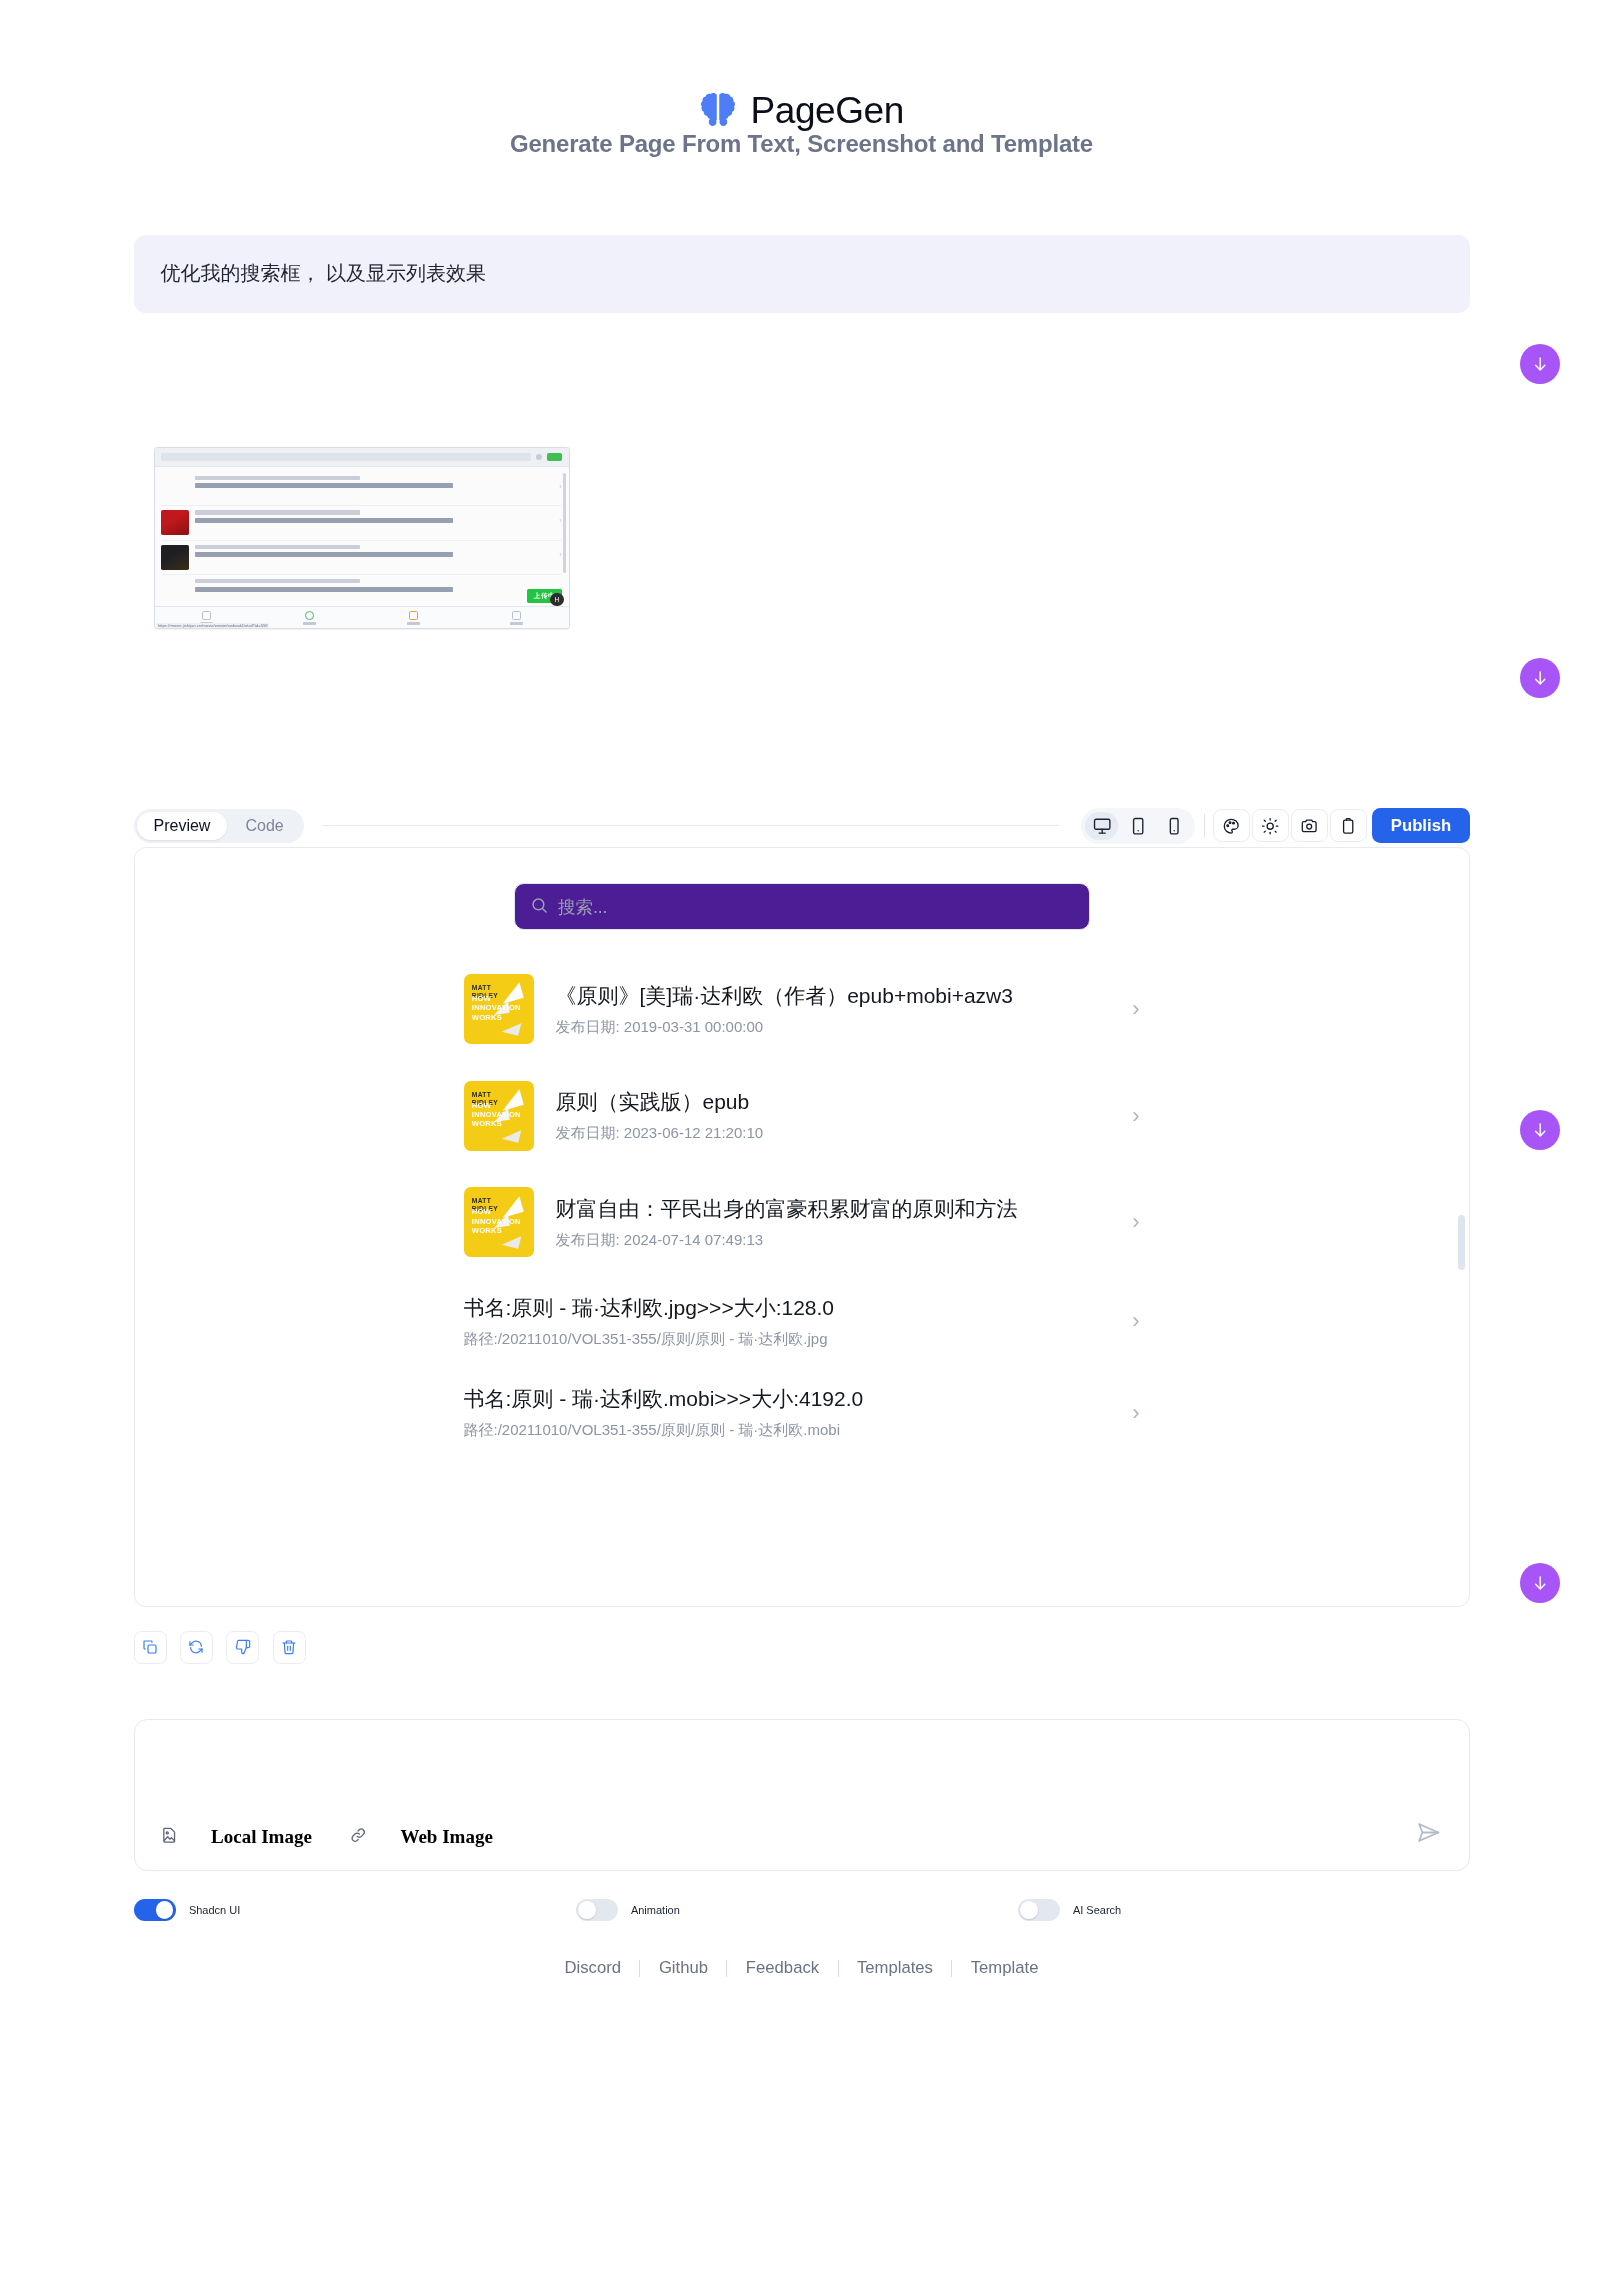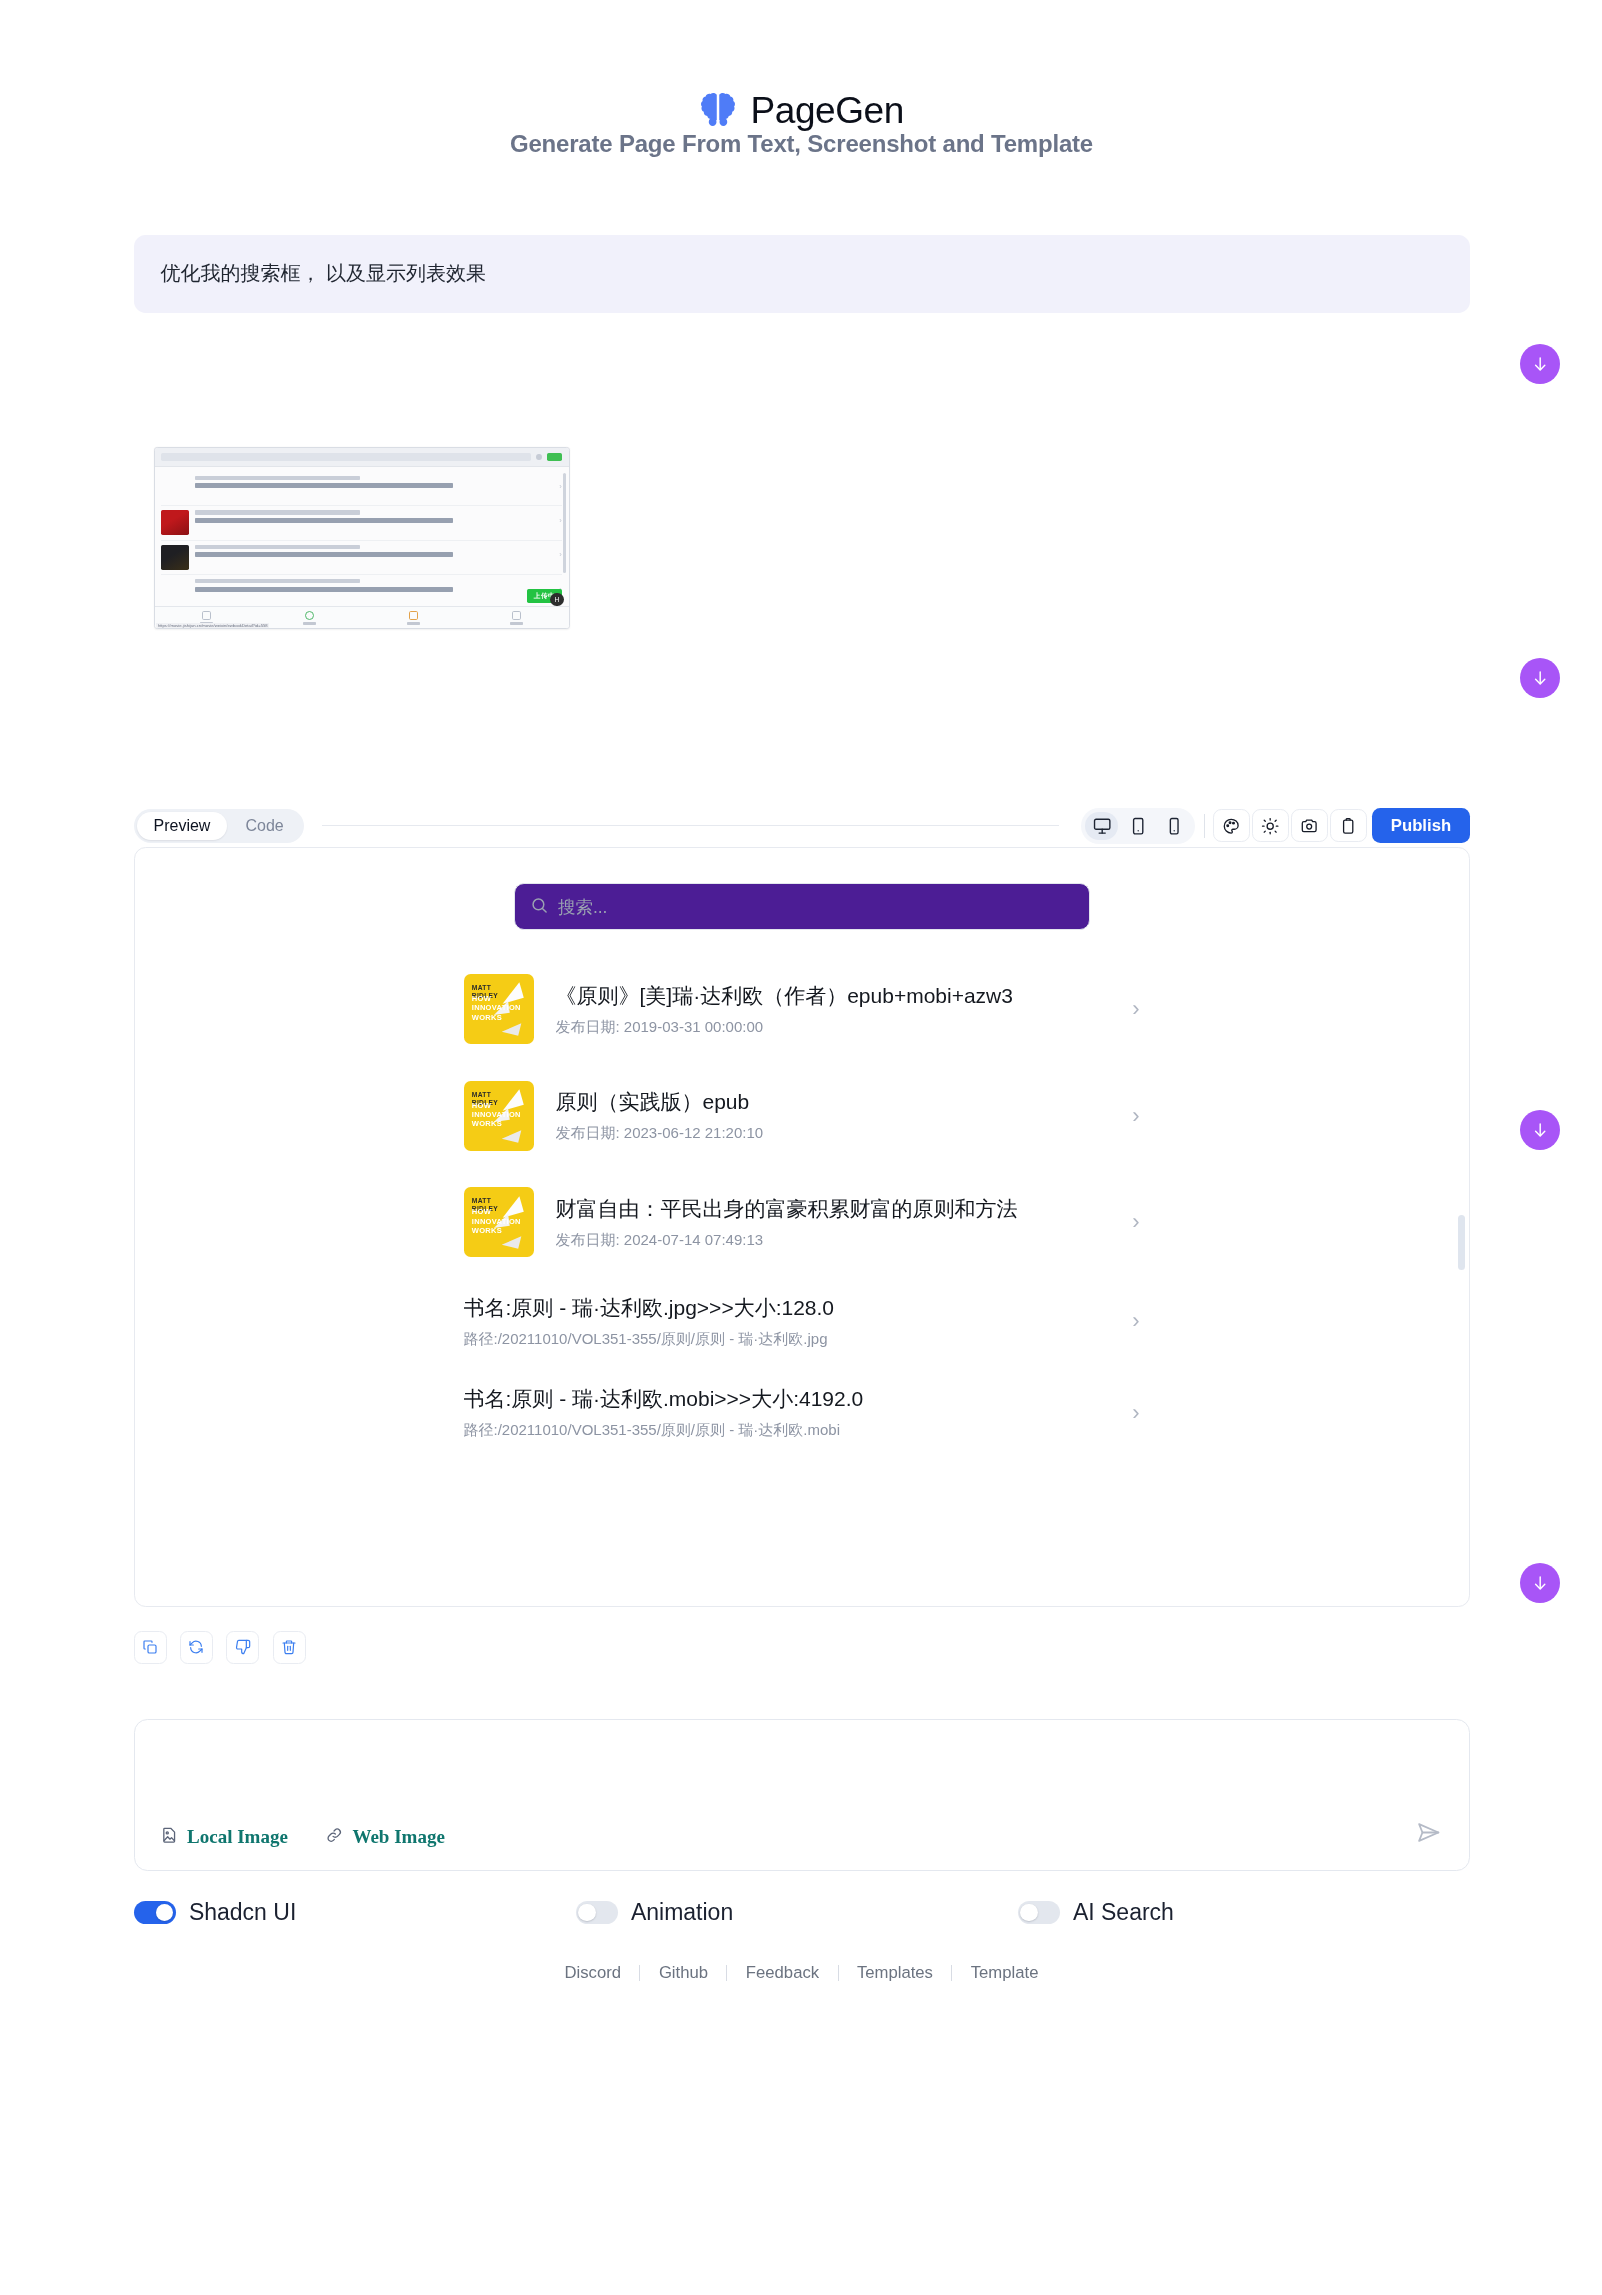--- a/index.html
+++ b/index.html
@@ -199,21 +199,21 @@
   }
   .composer-tools {
     position: absolute; left: 25px; bottom: 22px; display: flex; gap: 37px; align-items: center;
   }
   .tool-link {
     display: flex; align-items: center; gap: 9.2px; color: #5b6辐; cursor: pointer;
   }
   .tool-link { color: #5b6478; }
   .tool-label {
     font-family: "Liberation Serif", "DejaVu Serif", serif;
-    font-size: 19px; font-weight: 700; color: #0f766e;
+    font-size: 19px; font-weight: 700; color: #000000; margin-left: 24px;
   }
   .send-btn {
     position: absolute; right: 28px; bottom: 22px; background: transparent; border: none;
     cursor: pointer; color: #b5bbc7;
   }
 
   
   .toggle-row {
     display: flex; align-items: center; margin-top: 28px;
   }
@@ -223,21 +223,21 @@
   .switch {
     width: 42px; height: 22.5px; border-radius: 834px; background: #e3e7ee; position: relative;
     cursor: pointer; flex: 0 0 42px;
   }
   .switch.on { background: #2563eb; }
   .switch .knob {
     position: absolute; top: 2.5px; left: 2.5px; width: 17.5px; height: 17.5px; border-radius: 50%;
     background: #fff; box-shadow: 0 0.8px 1.7px rgba(16,24,40,.2);
   }
   .switch.on .knob { left: 22px; }
-  .toggle-label { font-size: 23px; color: #1b2130; }
+  .toggle-label { font-size: 11px; color: #1b2130; }
 
   
   .footer {
     margin-top: 39px; display: flex; justify-content: center; align-items: center; gap: 0;
     padding-bottom: 42px;
   }
   .footer a {
     font-size: 16.7px; color: #6b7380; text-decoration: none; padding: 0 18.4px; cursor: pointer;
     border-right: 0.8px solid #d8dce4; line-height: 1;
   }

